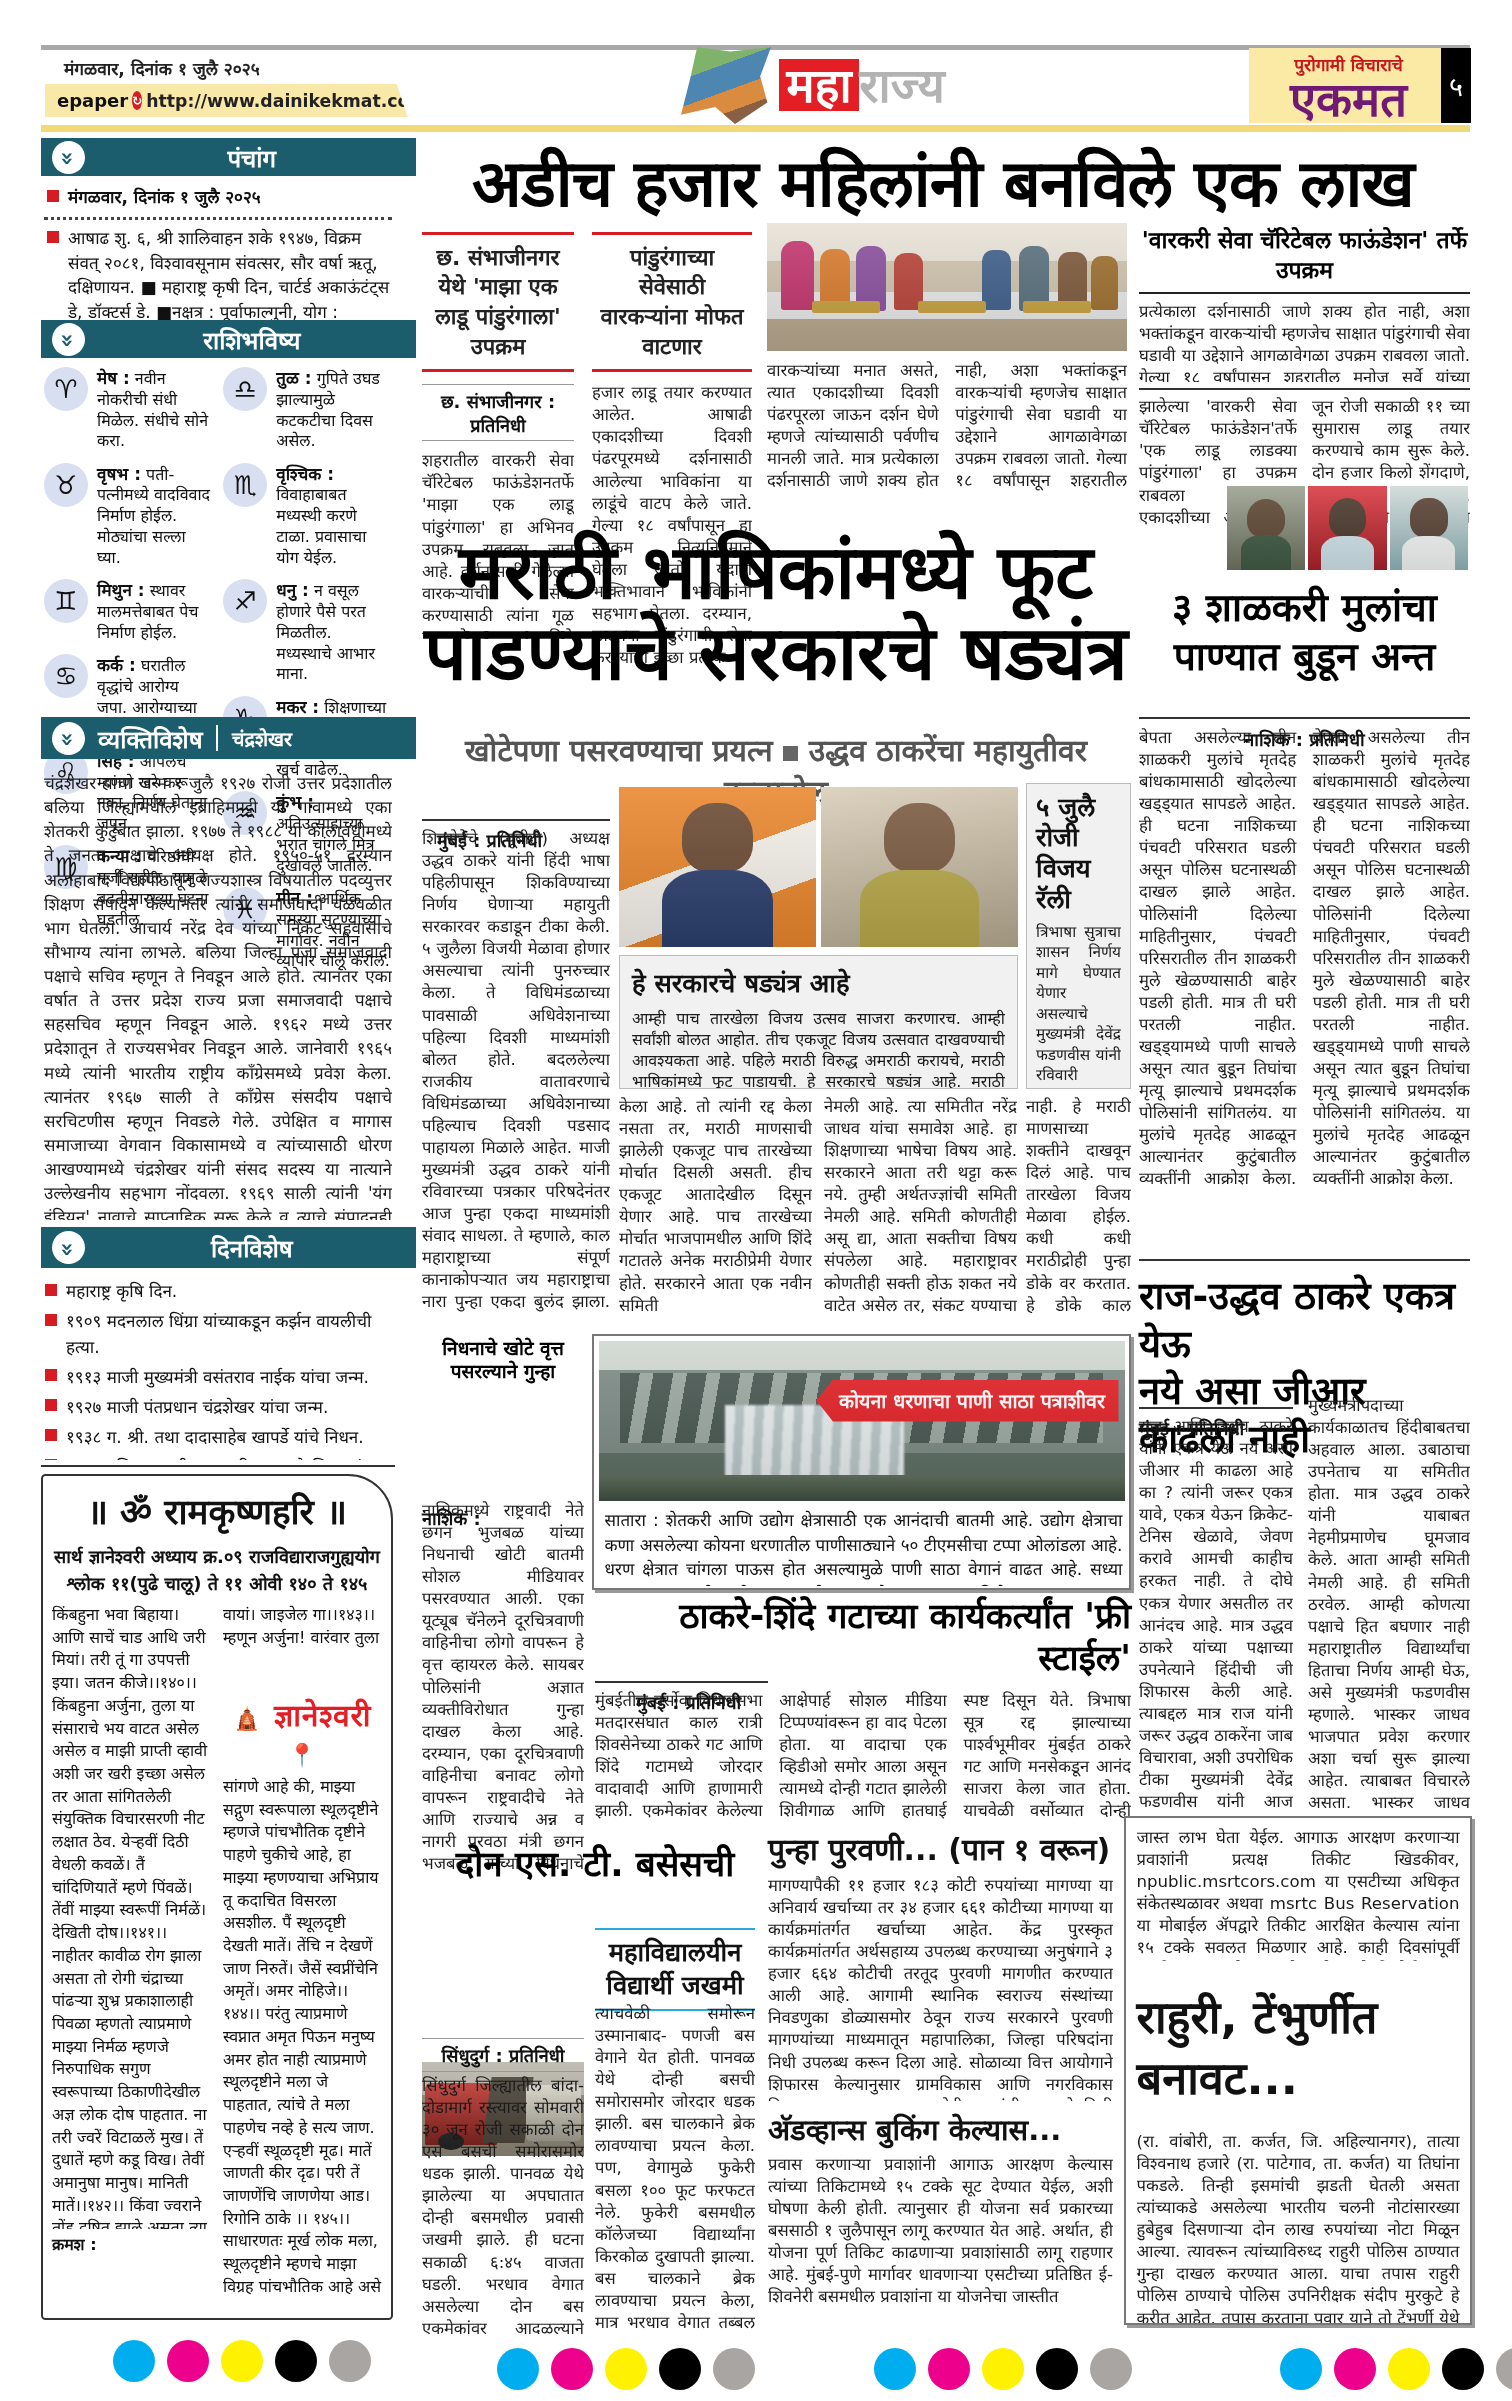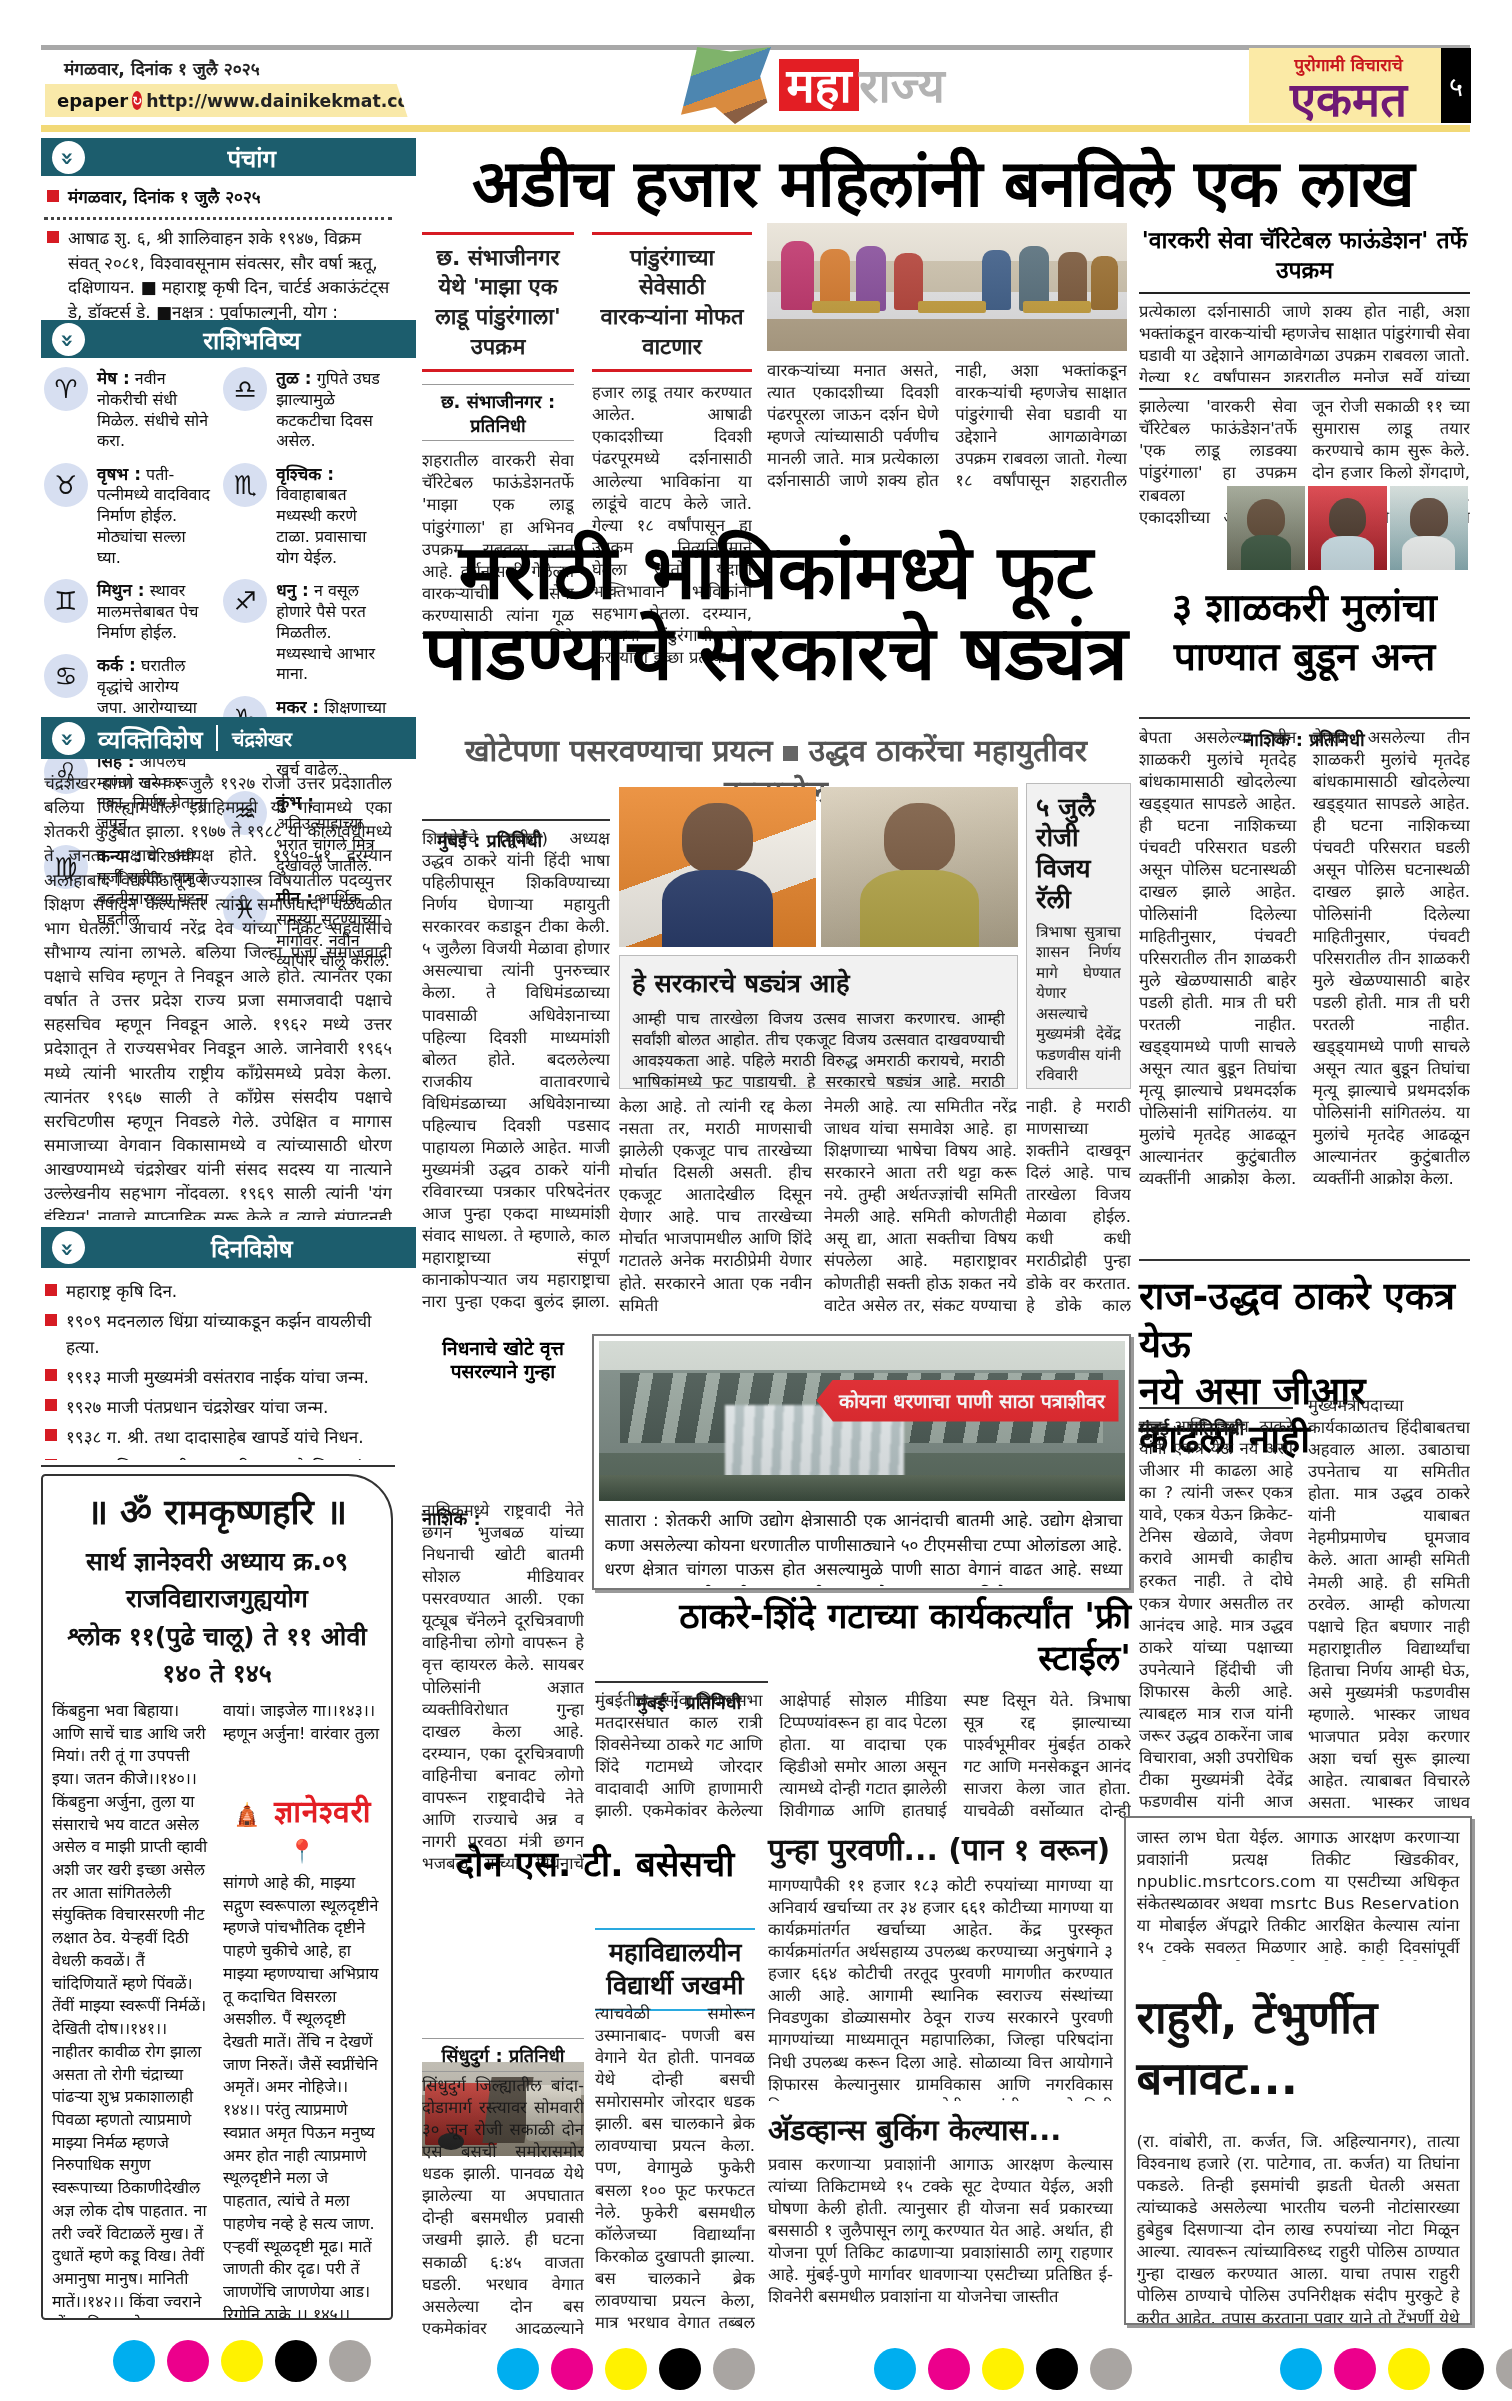--- a/index.html
+++ b/index.html
@@ -35,21 +35,21 @@
   .pan-item{display:flex;font-size:17px;line-height:1.45;}
   .dotted{border-top:3px dotted #444;}
   .zrow{display:flex;gap:9px;margin-bottom:10.5px;}
   .zic{width:44px;height:44px;border-radius:50%;background:#d7dff1;color:#111;display:flex;flex:none;
        align-items:center;justify-content:center;font-size:25.6px;}
   .ztxt{font-size:16px;line-height:1.3;}
   .ztxt b{font-size:17px;}
   .din-item{display:flex;font-size:17px;line-height:1.5;margin-bottom:4.5px;}
   .rambox{border:2.3px solid #333;border-radius:4.5px 45px 4.5px 4.5px;}
   .ram-title{font-size:35px;font-weight:900;text-align:center;}
-  .ram-sub{font-size:25px;font-weight:bold;text-align:center;line-height:1.5;}
+  .ram-sub{font-size:18px;font-weight:bold;text-align:center;line-height:1.5;}
   .verse{font-size:16px;line-height:1.42;text-align:left;}
   .dnyn{color:#e31e24;font-weight:900;font-size:30px;text-align:center;letter-spacing:0.8px;}
   .dnyn-ic{color:#e31e24;font-size:22.6px;}
   
   .h1{font-weight:900;font-size:65px;line-height:1.0;text-align:center;color:#000;letter-spacing:-0.8px;}
   .h2{font-weight:900;font-size:75px;line-height:1.08;text-align:center;color:#000;}
   .h2sub{font-weight:bold;font-size:30px;color:#555;text-align:center;}
   .h2sub .sq{display:inline-block;width:15px;height:15px;background:#666;margin:0 10.5px;}
   .redrule-head{border-top:3.8px solid #d61b23;border-bottom:3.8px solid #d61b23;padding:7.5px 1.5px;
                 font-size:22px;font-weight:bold;text-align:center;line-height:1.35;color:#222;}

